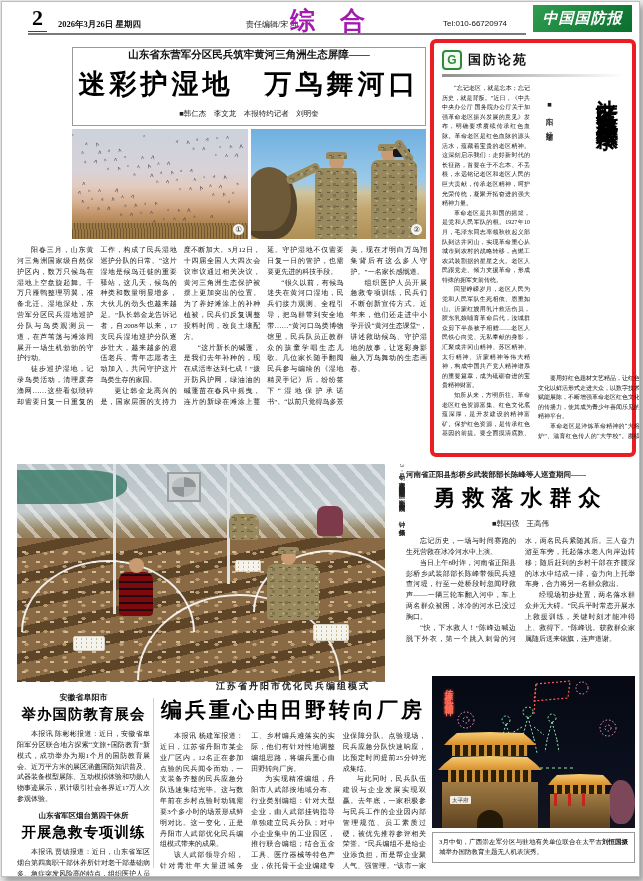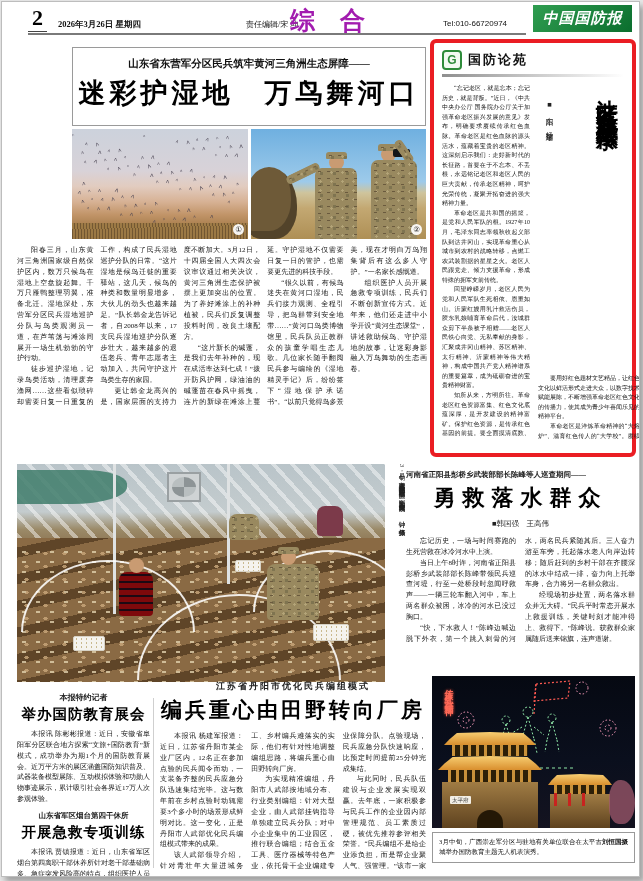--- a/index.html
+++ b/index.html
@@ -18,21 +18,21 @@
   .pagenum{left:26px;top:3px;font-size:22px;font-weight:bold;border-bottom:1px solid #444;padding:0 4px;}
   .hd-date{left:56px;top:17px;font-size:8.5px;font-weight:bold;color:#111;}
   .hd-ed{left:244px;top:17px;font-size:8px;color:#111;}
   .hd-sec{left:288px;top:2px;font-size:25px;font-weight:900;letter-spacing:9px;color:#a21caf;}
   .hd-tel{left:441px;top:17px;font-size:8px;color:#111;}
   .masthead{right:7px;top:3px;width:99px;height:27px;background:linear-gradient(135deg,#2f9d50,#0b6e2e);
             color:#fff;display:flex;align-items:center;justify-content:center;font-size:15px;font-weight:bold;
             font-style:italic;letter-spacing:1px;}
   .hd-rule{left:26px;top:31px;width:498px;height:2px;background:#7a7a7a;}
   
-  .hbox{left:70px;top:45px;width:354px;height:79px;border:1px solid #9a9a9a;text-align:center;box-sizing:border-box;padding-top:9px;}
+  .hbox{left:70px;top:45px;width:354px;height:79px;border:1px solid #9a9a9a;text-align:center;box-sizing:border-box;}
   .hbox .k{font-size:10.5px;font-weight:bold;color:#111;}
   .hbox .t{font-size:27px;font-weight:900;letter-spacing:4px;margin-top:4px;color:#000;}
   .hbox .b{font-size:7.5px;margin-top:7px;color:#222;}
   
   .photo{overflow:hidden;}
   .badge{position:absolute;right:4px;bottom:4px;width:11px;height:11px;border-radius:50%;background:rgba(255,255,255,.92);
          color:#222;font-size:7.5px;line-height:11px;text-align:center;font-family:"Liberation Sans",sans-serif;}
   .ph1{left:70px;top:127px;width:176px;height:110px;background:
        linear-gradient(180deg,#ccd2dc 0%,#d8d2d8 38%,#e2ccc0 52%,#d7b295 66%,#c19468 78%,#a97f4e 88%,#8f6b3e 100%);}
   .ph1 .reeds{position:absolute;left:0;bottom:0;width:100%;height:16px;
@@ -141,20 +141,21 @@
   <div class="abs hd-date serif">2026年3月26日 星期四</div>
   <div class="abs hd-ed serif">责任编辑/宋 坤</div>
   <div class="abs hd-sec sans">综 合</div>
   <div class="abs hd-tel sans">Tel:010-66720974</div>
   <div class="abs masthead">中国国防报</div>
   <div class="abs hd-rule"></div>
 
   <div class="abs hbox">
     <div class="k serif">山东省东营军分区民兵筑牢黄河三角洲生态屏障——</div>
     <div class="t sans">迷彩护湿地　万鸟舞河口</div>
+    <div class="b serif">■韩仁杰　李文龙　本报特约记者　刘明奎</div>
   </div>
 
   <div class="abs photo ph1">
     <div class="bird-flock">
         <i style="left:0px;top:4px;font-size:3.5px;transform:rotate(-25deg)">ʌ</i>
         <i style="left:43px;top:57px;font-size:6.4px;transform:rotate(16deg)">ʌ</i>
         <i style="left:79px;top:24px;font-size:6.3px;transform:rotate(7deg)">ʌ</i>
         <i style="left:115px;top:77px;font-size:6.2px;transform:rotate(-2deg)">ʌ</i>
         <i style="left:151px;top:44px;font-size:6.1px;transform:rotate(-11deg)">ʌ</i>
         <i style="left:23px;top:11px;font-size:6px;transform:rotate(-20deg)">ʌ</i>
@@ -329,21 +330,21 @@
     <div class="b serif">■韩国强　王高伟</div>
     <div class="rescue-body tiny serif">
       <p>忘记历史，一场与时间赛跑的生死营救在冰冷河水中上演。</p>
       <p>当日上午8时许，河南省正阳县彭桥乡武装部部长陈峰带领民兵巡查河堤，行至一处桥段时忽闻呼救声——一辆三轮车翻入河中，车上两名群众被困，冰冷的河水已没过胸口。</p>
       <p>“快，下水救人！”陈峰边喊边脱下外衣，第一个跳入刺骨的河水，两名民兵紧随其后。三人奋力游至车旁，托起落水老人向岸边转移；随后赶到的乡村干部在齐腰深的冰水中结成一排，奋力向上托举车身，合力将另一名群众救出。</p>
       <p>经现场初步处置，两名落水群众并无大碍。“民兵平时常态开展水上救援训练，关键时刻才能冲得上、救得下。”陈峰说。获救群众家属随后送来锦旗，连声道谢。</p>
     </div>
   </div>
 
   <div class="abs bleft">
-    <div class="kicker k1 serif">本报特约记者</div>
+    <div class="kicker k1 serif">安徽省阜阳市</div>
     <div class="hl t1 sans">举办国防教育展会</div>
     <div class="body1 tiny serif">
       <p>本报讯 陈彬彬报道：近日，安徽省阜阳军分区联合地方探索“文旅+国防教育”新模式，成功举办为期1个月的国防教育展会。近万平方米的展区涵盖国防知识普及、武器装备模型展陈、互动模拟体验和功勋人物事迹展示，累计吸引社会各界近17万人次参观体验。</p>
     </div>
     <div class="kicker k2 serif">山东省军区烟台第四干休所</div>
     <div class="hl t2 sans">开展急救专项训练</div>
     <div class="body2 tiny serif">
       <p>本报讯 贾镇报道：近日，山东省军区烟台第四离职干部休养所针对老干部基础病多、急症突发风险高的特点，组织医护人员开展急救专项训练，围绕心肺复苏、气道梗阻处置等课目反复演练，有效提升应急救护能力。</p>
     </div>
   </div>

